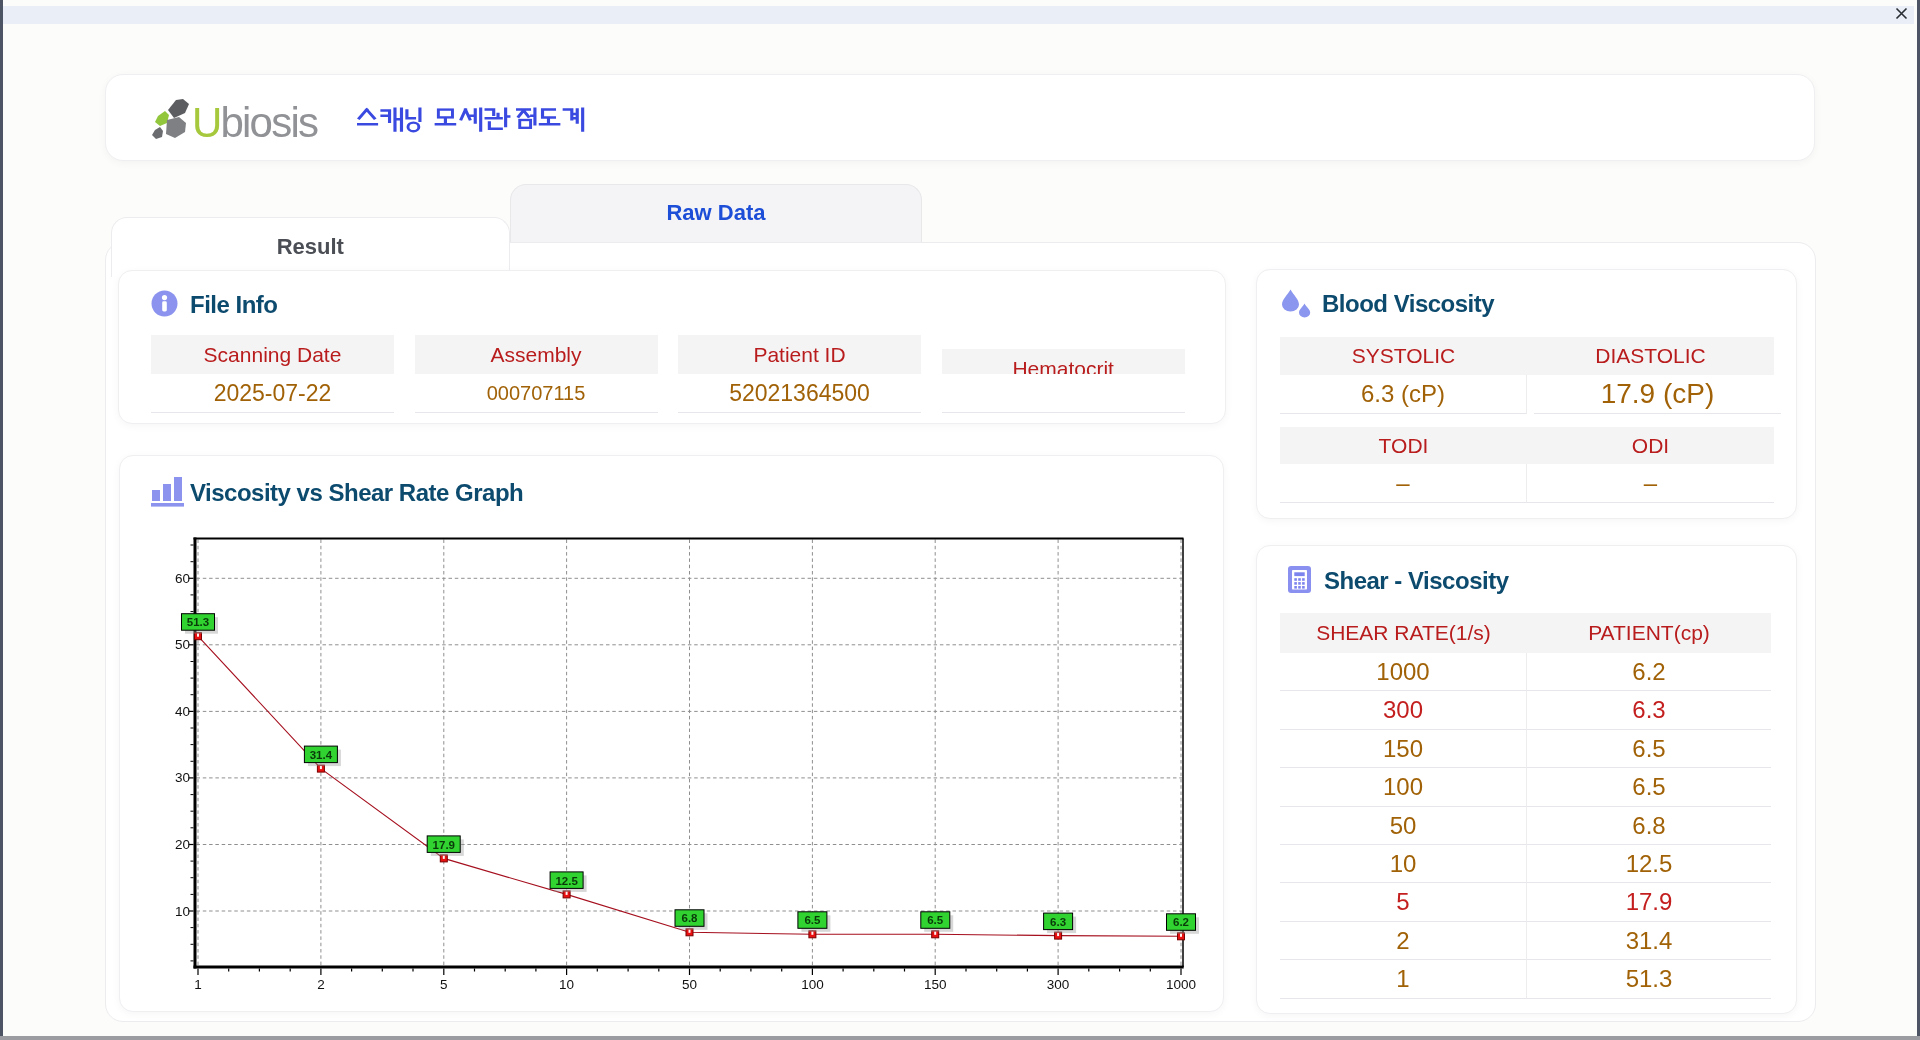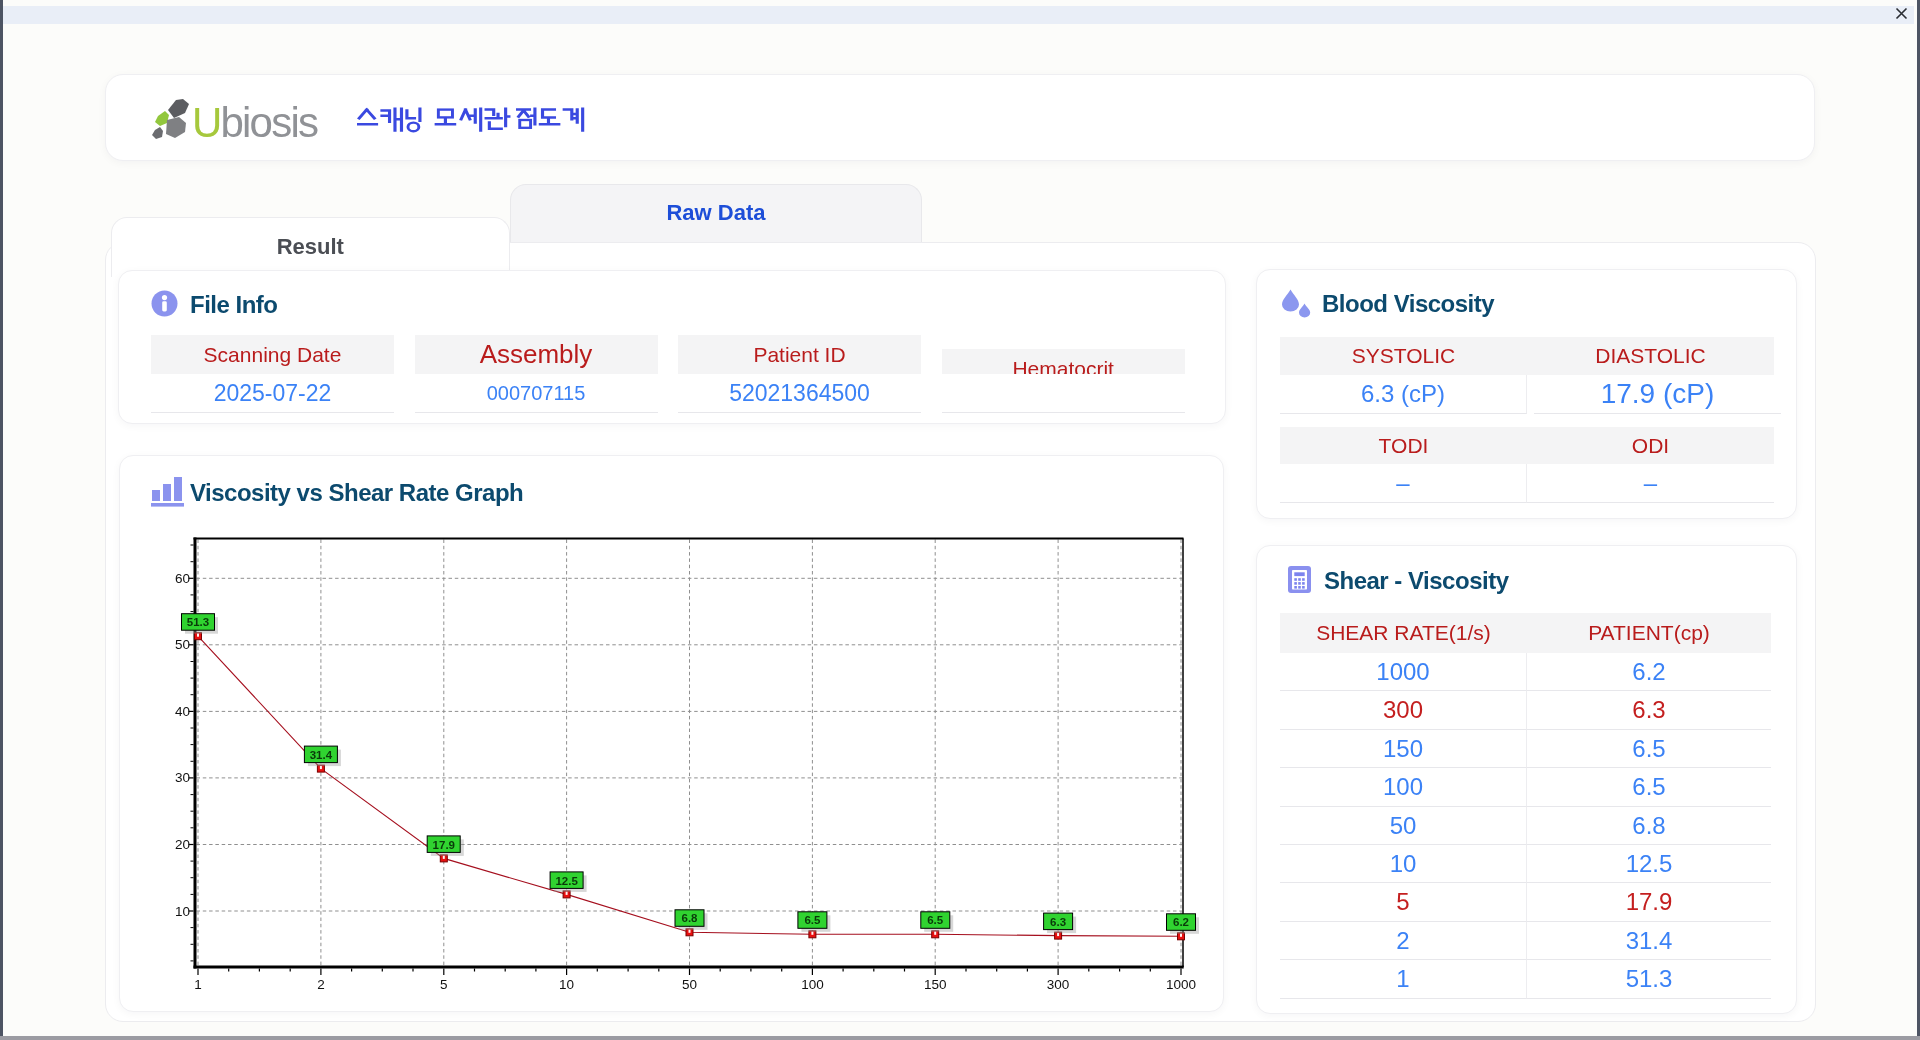--- a/index.html
+++ b/index.html
@@ -5,21 +5,21 @@
   * { margin:0; padding:0; box-sizing:border-box; }
   html,body { width:1920px; height:1040px; background:#fcfcfa; font-family:"Liberation Sans",sans-serif; position:relative; overflow:hidden; }
   .abs { position:absolute; }
   .tbar { position:absolute; left:3px; right:6px; top:6px; height:18px; background:#e9eef7; }
   .bL { position:absolute; left:0; top:0; width:3px; height:1036px; background:#4d5463; }
   .bR { position:absolute; right:0; top:0; width:3px; height:1036px; background:#4d5463; }
   .bB { position:absolute; left:0; top:1035.5px; width:1920px; height:4.5px; background:#9b9ba2; }
   .card { position:absolute; background:#fff; border:1px solid #efeff2; border-radius:14px; box-shadow:0 2px 8px rgba(30,30,60,0.04); }
   .ctitle { position:absolute; font-weight:bold; color:#0c4a6e; font-size:24px; letter-spacing:-0.5px; white-space:nowrap; }
   .hband { position:absolute; background:#f4f4f5; color:#b91c1c; text-align:center; }
-  .vcell { position:absolute; color:#3b82f6; text-align:center; border-bottom:1px solid #e7e7eb; background:#fff; }
+  .vcell { position:absolute; color:#a16207; text-align:center; border-bottom:1px solid #e7e7eb; background:#fff; }
   .panel { position:absolute; left:105px; top:242px; width:1711px; height:780px; background:#fff; border:1px solid #ececef; border-radius:18px; }
   .tabR { position:absolute; left:110.5px; top:184px; width:399.5px; height:60px; background:#fff; border:1px solid #ececef; border-bottom:none; border-radius:16px 16px 0 0; text-align:center; line-height:58px; font-weight:bold; font-size:22px; color:#4b4e54;margin-top:33px; }
   .tabW { position:absolute; left:510px; top:184px; width:412px; height:58px; background:#f4f4f6; border:1px solid #e8e8eb; border-bottom:none; border-radius:16px 16px 0 0; text-align:center; line-height:56px; font-weight:bold; font-size:22px; color:#1d4ed8; }
   .red { color:#c41f1f !important; }
 </style>
 </head>
 <body>
   <div class="tbar"></div>
   <div class="bL"></div>
 <div class="bR"></div>
@@ -66,21 +66,21 @@
 
   <div class="card" style="left:118px;top:270px;width:1108px;height:154px"></div>
   <svg class="abs" style="left:151px;top:290px" width="27" height="27" viewBox="0 0 27 27">
     <circle cx="13.5" cy="13.5" r="13" fill="#8b93ee"></circle>
     <circle cx="13.5" cy="7.6" r="2.6" fill="#fff"></circle>
     <rect x="11.2" y="11.3" width="4.6" height="10.2" rx="1.4" fill="#fff"></rect>
   </svg>
   <div class="ctitle" style="left:190px;top:291px">File Info</div>
 
   <div class="hband" style="left:151px;top:335px;width:243px;height:39px;line-height:39px;font-size:21px">Scanning Date</div>
-  <div class="hband" style="left:414.5px;top:335px;width:243px;height:39px;line-height:39px;font-size:26px">Assembly</div>
+  <div class="hband" style="left:414.5px;top:335px;width:243px;height:39px;line-height:39px;font-size:21px">Assembly</div>
   <div class="hband" style="left:678px;top:335px;width:243px;height:39px;line-height:39px;font-size:21px">Patient ID</div>
   <div class="hband" style="left:941.7px;top:349px;width:243px;height:39px;line-height:39px;font-size:21px">Hematocrit</div>
   <div class="vcell" style="left:151px;top:374px;width:243px;height:39px;line-height:38px;font-size:23px">2025-07-22</div>
   <div class="vcell" style="left:414.5px;top:374px;width:243px;height:39px;line-height:38px;font-size:20px">000707115</div>
   <div class="vcell" style="left:678px;top:374px;width:243px;height:39px;line-height:38px;font-size:23px">52021364500</div>
   <div class="vcell" style="left:941.7px;top:374px;width:243px;height:39px;line-height:38px;font-size:23px"></div>
 
   <div class="card" style="left:119px;top:455px;width:1105px;height:557px"></div>
   <svg class="abs" style="left:151px;top:477px" width="34" height="31" viewBox="0 0 34 31">
     <rect x="1" y="13" width="8" height="11" fill="#8b93ee"></rect>

